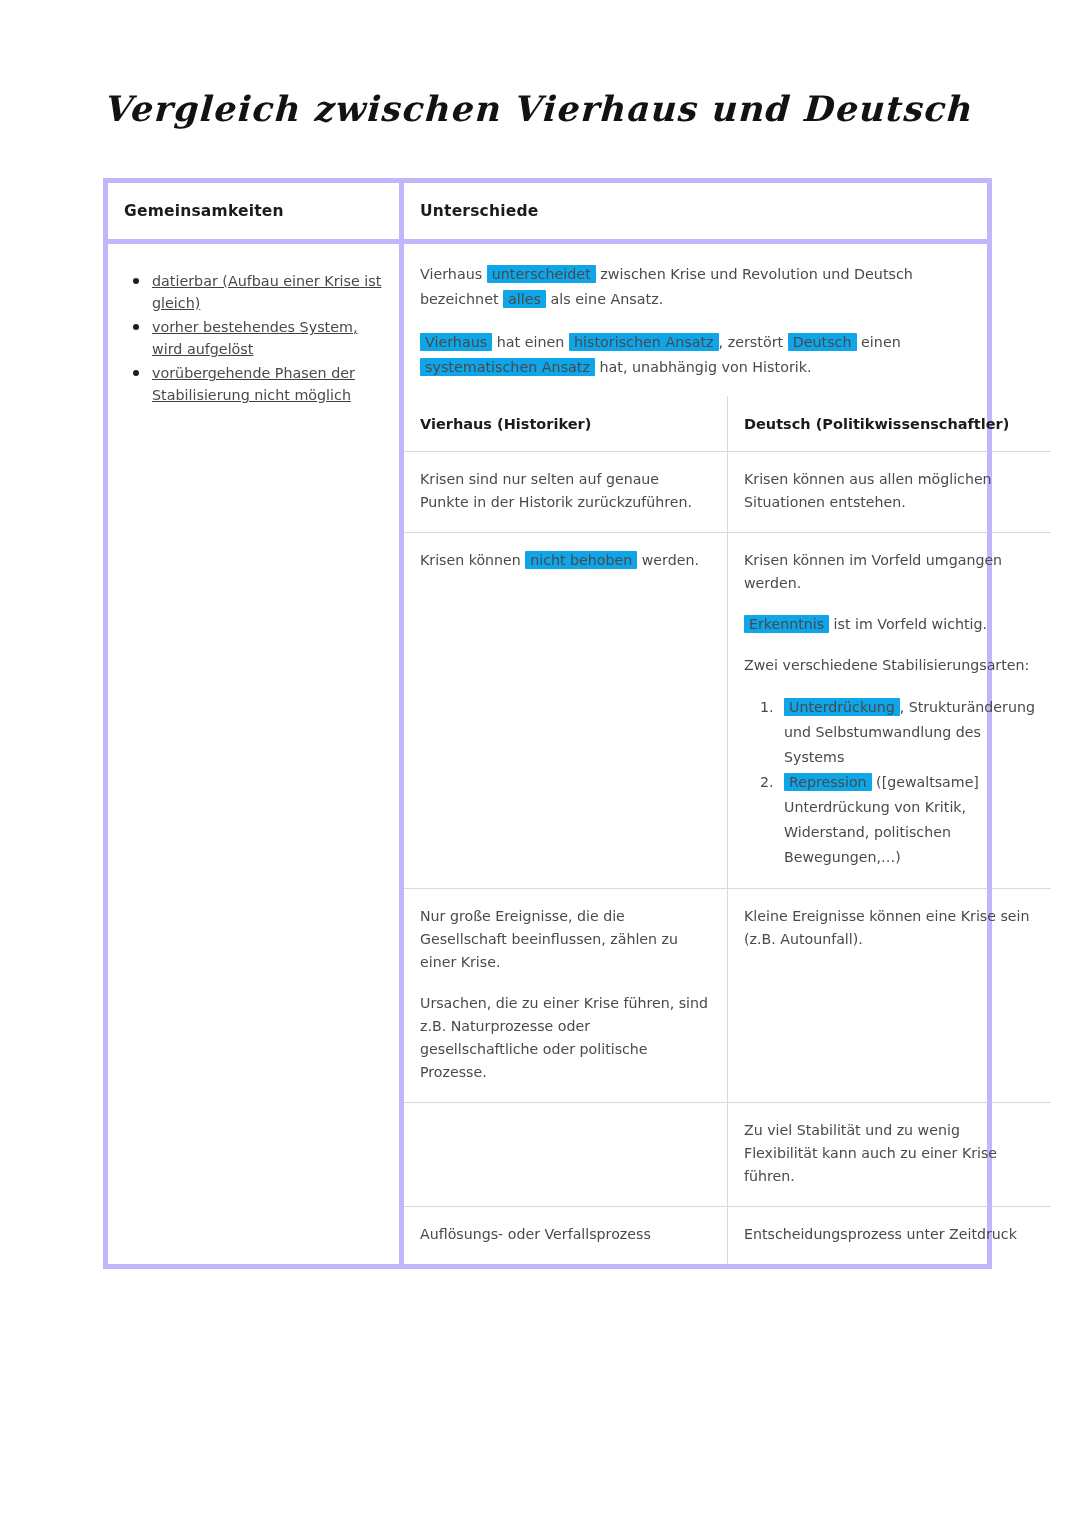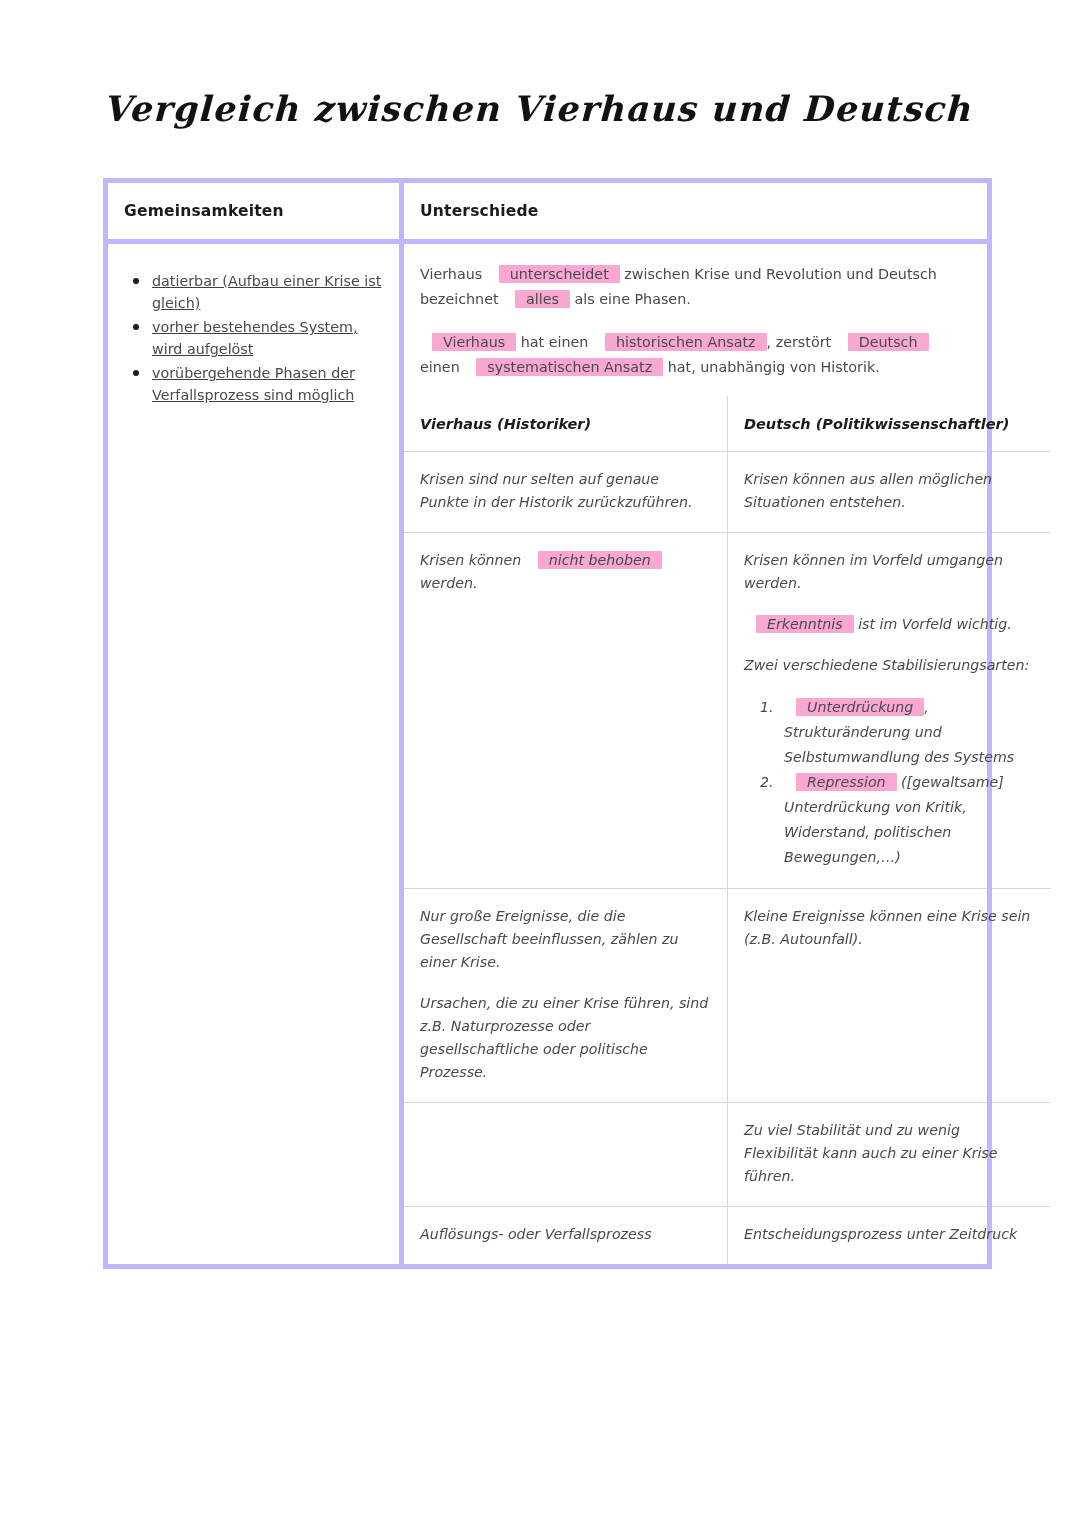--- a/index.html
+++ b/index.html
@@ -91,28 +91,27 @@
   
   .para {
     font-size: 14.3px;
     line-height: 25px;
     color: #4a4a4a;
     margin: 0 0 18px 0;
   }
   .para:last-child { margin-bottom: 0; }
 
   .hl {
-    background: #f9a8d4;
-    padding: 1px 11px;
+    background: #0ea5e9;
+    padding: 1px 5px;
     border-radius: 1px;
-    margin-left: 12px;
-  }
-
-  
-  .nested-wrap { padding: 0; font-style: italic; }
+  }
+
+  
+  .nested-wrap { padding: 0; }
   table.nested {
     width: 100%;
     border-collapse: collapse;
     table-layout: fixed;
   }
   table.nested td {
     border: 1px solid #d9d9d9;
     border-left: none;
     border-bottom: none;
     vertical-align: top;
@@ -165,27 +164,27 @@
       <td class="col-right hdr-cell">
         <div class="cell-pad"><span class="hdr-text">Unterschiede</span></div>
       </td>
     </tr>
     <tr>
       <td class="col-left">
         <div class="cell-pad">
           <ul class="bullets" id="commonalities-list">
               <li>datierbar (Aufbau einer Krise ist gleich)</li>
               <li>vorher bestehendes System, wird aufgelöst</li>
-              <li>vorübergehende Phasen der Verfallsprozess sind möglich</li>
+              <li>vorübergehende Phasen der Stabilisierung nicht möglich</li>
             </ul>
         </div>
       </td>
       <td class="col-right">
         <div class="cell-pad" id="intro-block">
-            <div class="para"><span>Vierhaus </span><span class="hl">unterscheidet</span><span> zwischen Krise und Revolution und Deutsch bezeichnet </span><span class="hl">alles</span><span> als eine Phasen.</span></div>
+            <div class="para"><span>Vierhaus </span><span class="hl">unterscheidet</span><span> zwischen Krise und Revolution und Deutsch bezeichnet </span><span class="hl">alles</span><span> als eine Ansatz.</span></div>
             <div class="para"><span class="hl">Vierhaus</span><span> hat einen </span><span class="hl">historischen Ansatz</span><span>, zerstört </span><span class="hl">Deutsch</span><span> einen </span><span class="hl">systematischen Ansatz</span><span> hat, unabhängig von Historik.</span></div>
           </div>
         <div class="nested-wrap">
           <table class="nested">
             <tbody id="nested-body">
                 <tr>
                   <td class="c1 nhdr"><span class="nhdr-text">Vierhaus (Historiker)</span></td>
                   <td class="c2 nhdr"><span class="nhdr-text">Deutsch (Politikwissenschaftler)</span></td>
                 </tr>
                 <tr>

